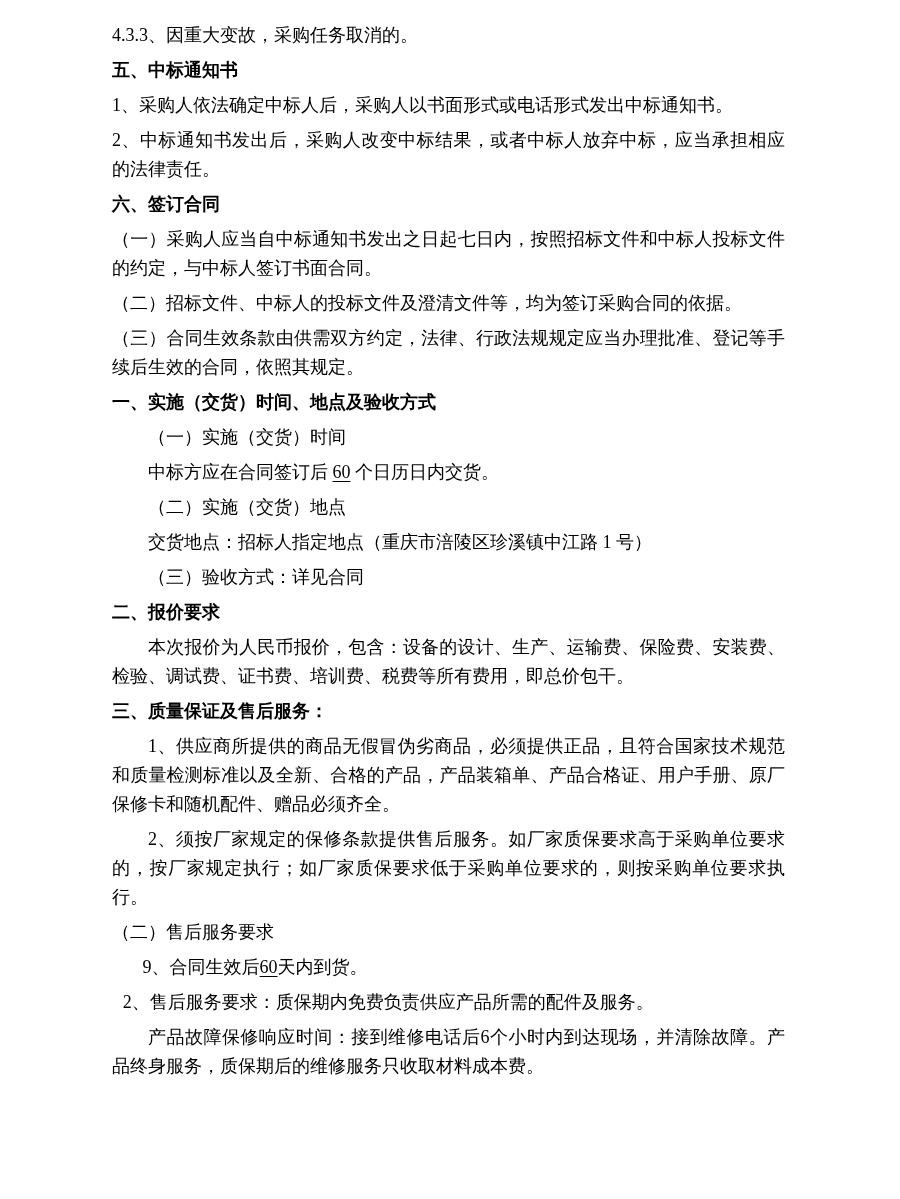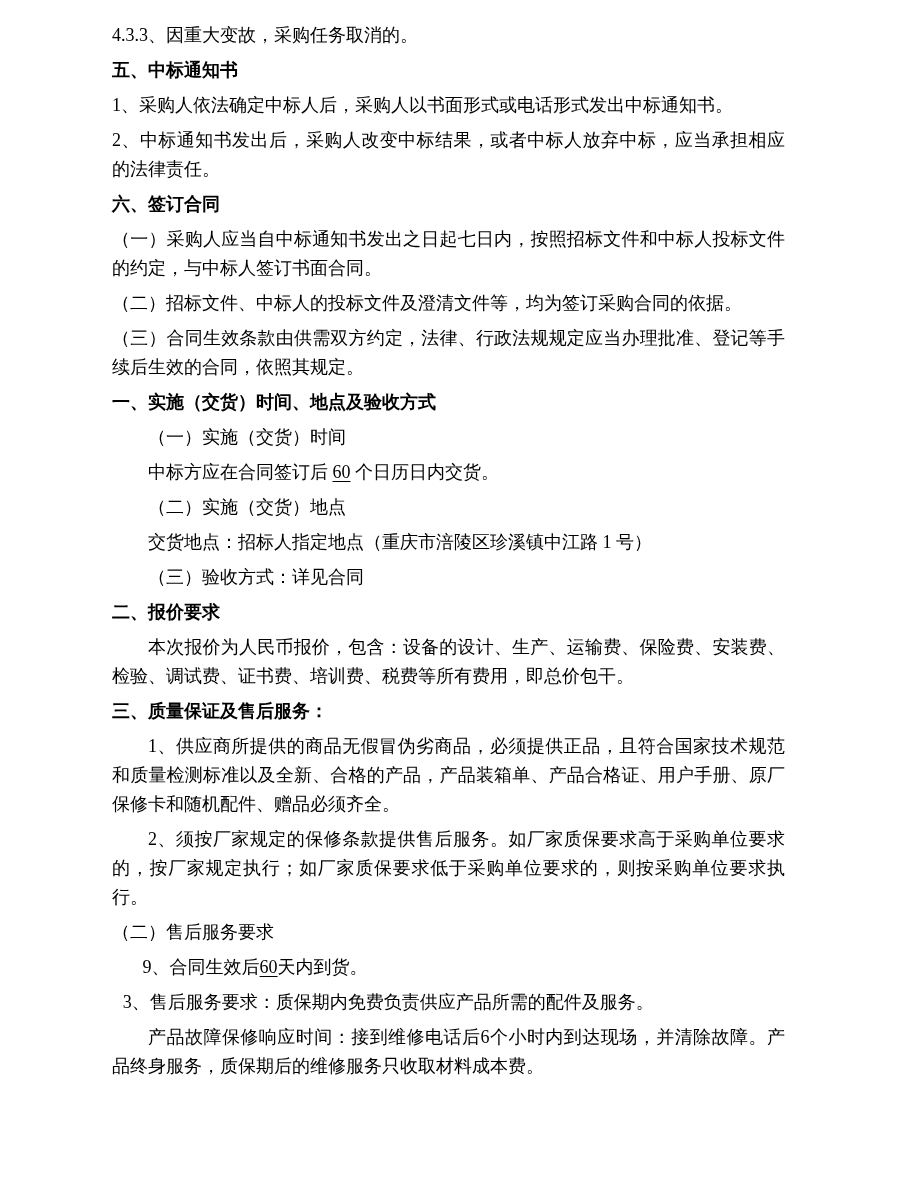--- a/index.html
+++ b/index.html
@@ -88,17 +88,17 @@
       <p class="para s-ind"><span>（二）实施（交货）地点</span></p>
       <p class="para s-ind"><span>交货地点：招标人指定地点（重庆市涪陵区珍溪镇中江路 1 号）</span></p>
       <p class="para s-ind"><span>（三）验收方式：详见合同</span></p>
       <p class="para s-heading"><span>二、报价要求</span></p>
       <p class="para s-ind"><span>本次报价为人民币报价，包含：设备的设计、生产、运输费、保险费、安装费、检验、调试费、证书费、培训费、税费等所有费用，即总价包干。</span></p>
       <p class="para s-heading"><span>三、质量保证及售后服务：</span></p>
       <p class="para s-ind"><span>1、供应商所提供的商品无假冒伪劣商品，必须提供正品，且符合国家技术规范和质量检测标准以及全新、合格的产品，产品装箱单、产品合格证、用户手册、原厂保修卡和随机配件、赠品必须齐全。</span></p>
       <p class="para s-ind"><span>2、须按厂家规定的保修条款提供售后服务。如厂家质保要求高于采购单位要求的，按厂家规定执行；如厂家质保要求低于采购单位要求的，则按采购单位要求执行。</span></p>
       <p class="para s-body"><span>（二）售后服务要求</span></p>
       <p class="para s-indmd"><span>9、合同生效后</span><span class="u">60</span><span>天内到货。</span></p>
-      <p class="para s-indsm"><span>3、售后服务要求：质保期内免费负责供应产品所需的配件及服务。</span></p>
+      <p class="para s-indsm"><span>2、售后服务要求：质保期内免费负责供应产品所需的配件及服务。</span></p>
       <p class="para s-ind"><span>产品故障保修响应时间：接到维修电话后6个小时内到达现场，并清除故障。产品终身服务，质保期后的维修服务只收取材料成本费。</span></p>
     </div>
   <div class="bottom-cut"></div>
 </div>
 
 </body></html>

